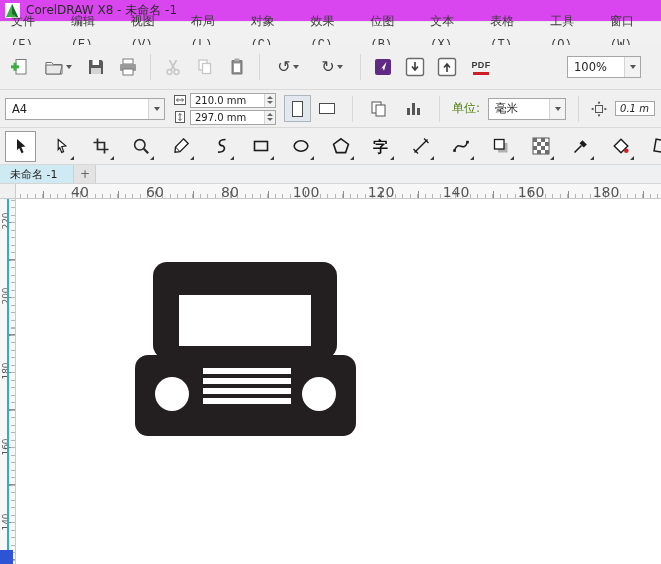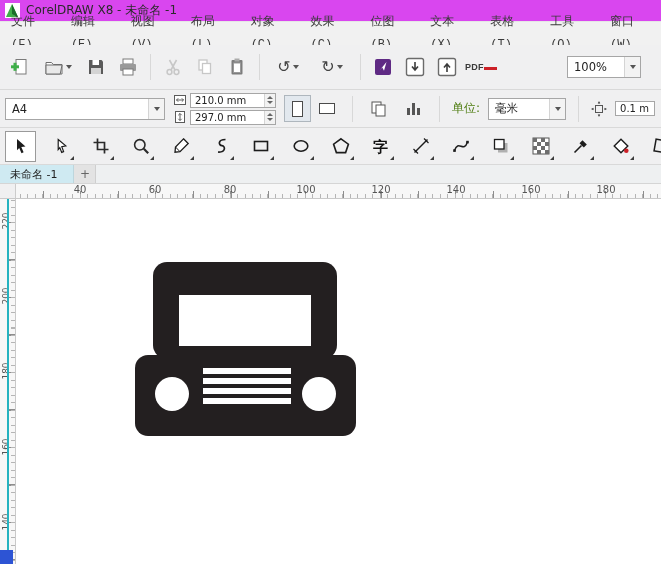--- a/index.html
+++ b/index.html
@@ -21,21 +21,21 @@
   .stdbar { position:absolute; top:45px; left:0; right:0; height:45px; background:#f0f0f1;
     border-bottom:1px solid #d9d9d9; display:flex; align-items:center; padding:0 6px; gap:4px; }
   .stdbar > * { flex:none; }
   .tb { border:0; background:transparent; width:28px; height:28px; display:flex;
     align-items:center; justify-content:center; border-radius:3px; padding:0; }
   .tb.wide { width:40px; gap:2px; }
   .sep { width:1px; height:26px; background:#d8d8d8; margin:0 4px; }
   .dd { width:0; height:0; border-left:3.5px solid transparent; border-right:3.5px solid transparent;
     border-top:4px solid #555; }
   .glyph { font-size:16px; color:#444; line-height:1; }
-  .pdf-btn { display:flex; flex-direction:row; align-items:center; justify-content:center;
+  .pdf-btn { display:flex; flex-direction:column; align-items:center; justify-content:center;
     width:32px; height:28px; border:0; background:transparent; padding:0; }
   .pdf-btn .pdf-text { font-size:9px; font-weight:bold; color:#3a3a3a; letter-spacing:.3px; }
   .pdf-btn .pdf-bar { width:16px; height:3px; background:#cc2027; margin-top:2px; }
   .combo { height:22px; background:#fff; border:1px solid #a6a6a6; display:flex; align-items:center;
     font-size:11.5px; color:#222; padding-left:6px; }
   .combo .dd-box { margin-left:auto; width:16px; height:100%; display:flex; align-items:center;
     justify-content:center; border-left:1px solid #d4d4d4; background:#f3f3f3; }
   .zoom-combo { width:74px; margin-left:auto; margin-right:14px; }
 
   
@@ -89,21 +89,21 @@
   .ruler-corner { position:absolute; top:184px; left:0; width:16px; height:15px; background:#f0f0f1;
     border-right:1px solid #cccccc; border-bottom:1px solid #c9c9c9; }
   .hruler { position:absolute; top:184px; left:16px; right:0; height:15px; background:#f7f7f7;
     border-bottom:1px solid #c9c9c9;
     background-image:
       repeating-linear-gradient(to right, #b5b5b5 0 1px, transparent 1px 7.5px),
       repeating-linear-gradient(to right, #8d8d8d 0 1px, transparent 1px 37.5px);
     background-size:100% 4px, 100% 7px;
     background-position:4px bottom, 26.5px bottom;
     background-repeat:no-repeat; }
-  .hnum { position:absolute; top:0; transform:translateX(-50%); font-size:10px; color:#555; }
+  .hnum { position:absolute; top:0; transform:translateX(-50%); font-size:14px; color:#555; }
   .vruler { position:absolute; top:199px; left:0; bottom:0; width:16px; background:#f7f7f7;
     border-right:1px solid #c9c9c9;
     background-image:
       repeating-linear-gradient(to bottom, #b5b5b5 0 1px, transparent 1px 7.5px),
       repeating-linear-gradient(to bottom, #8d8d8d 0 1px, transparent 1px 37.5px);
     background-size:4px 100%, 7px 100%;
     background-position:right 0 top 0.5px, right 0 top 23px;
     background-repeat:no-repeat; }
   .vnum { position:absolute; left:-4px; width:20px; text-align:center; transform:rotate(-90deg);
     font-size:9px; color:#555; }
@@ -301,21 +301,21 @@
     </div>
     <span class="sep"></span>
     <svg width="16" height="16">
       <rect x="4.5" y="4.5" width="7" height="7" fill="none" stroke="#555"></rect>
       <path d="M8 0.8 V3 M8 13 V15.2 M0.8 8 H3 M13 8 H15.2" stroke="#555"></path>
       <polygon points="8,0.2 6.7,2.2 9.3,2.2" fill="#555"></polygon>
       <polygon points="8,15.8 6.7,13.8 9.3,13.8" fill="#555"></polygon>
       <polygon points="0.2,8 2.2,6.7 2.2,9.3" fill="#555"></polygon>
       <polygon points="15.8,8 13.8,6.7 13.8,9.3" fill="#555"></polygon>
     </svg>
-    <div class="dim-box" style="width:40px;">
+    <div class="dim-box" style="width:40px;font-style:italic;">
       <span>0.1 m</span>
     </div>
   </div>
 
   <div class="toolbox">
     <button class="tool selected">
       <svg width="18" height="18">
         <path d="M5 2 L13.5 9.5 L9.3 10 L11.6 15.2 L9.5 16.2 L7.2 11 L5 13.2 Z" fill="#1c1c1c"></path>
       </svg>
     </button>

